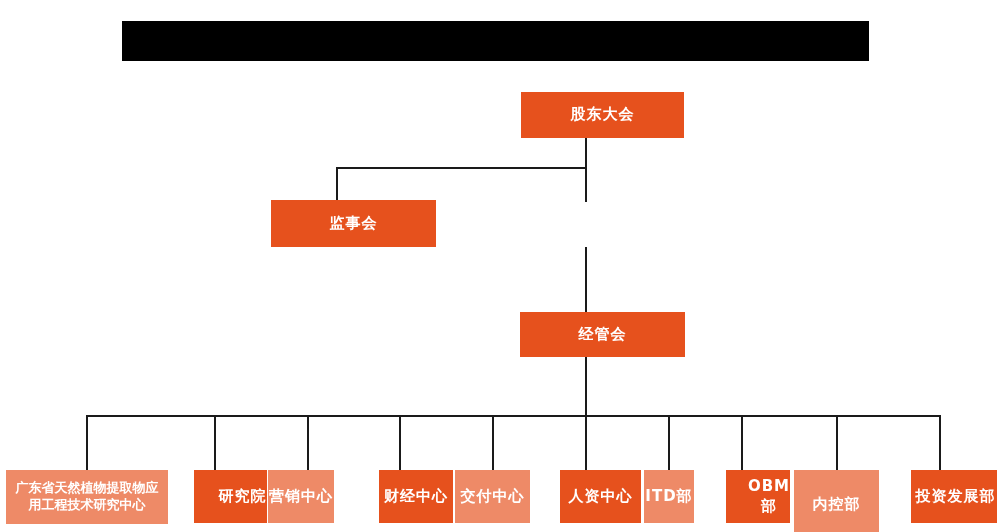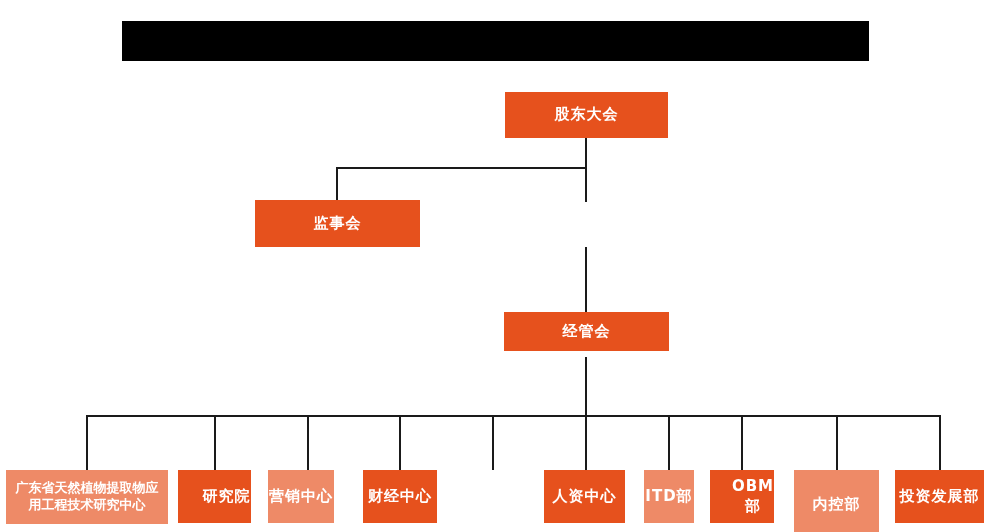--- a/index.html
+++ b/index.html
@@ -26,21 +26,21 @@
     align-items: center;
     justify-content: center;
     text-align: center;
     color: var(--text, #ffffff);
     font-weight: bold;
     font-size: 15px;
     letter-spacing: 1px;
     line-height: 1.3;
     box-sizing: border-box;
   }
-  .node.dark  { background: var(--node-dark,  #E6511D); }
+  .node.dark  { background: var(--node-dark,  #E6511D); margin-left: 16px; }
   .node.light { background: var(--node-light, #EE8A67); }
   .node.small-text { font-size: 13px; letter-spacing: 0; padding: 2px 4px; }
   .hline, .vline {
     position: absolute;
     background: var(--line, #1A1A1A);
   }
   .hline { height: 2px; }
   .vline { width: 2px; }
 </style>
 </head>
@@ -64,25 +64,26 @@
   <div class="vline" style="left:585px; top:415px; height:55px;"></div>
   <div class="vline" style="left:668px; top:415px; height:55px;"></div>
   <div class="vline" style="left:741px; top:415px; height:55px;"></div>
   <div class="vline" style="left:836px; top:415px; height:55px;"></div>
   <div class="vline" style="left:939px; top:415px; height:55px;"></div>
 
   <div class="node dark" style="left:505px; top:92px; width:163px; height:46px;">股东大会</div>
 
   <div class="node dark" style="left:255px; top:200px; width:165px; height:47px;">监事会</div>
 
-  <div class="node dark" style="left:504px; top:312px; width:165px; height:39px;">经管会</div>
+  <div class="node dark" style="left:504px; top:312px; width:165px; height:45px;">经管会</div>
 
   <div class="node small-text light" style="left:6px; top:470px; width:162px; height:54px;">广东省天然植物提取物应用工程技术研究中心</div>
   <div class="node dark" style="left:178px; top:470px; width:73px; height:53px;padding-left:24px;">研究院</div>
   <div class="node light" style="left:268px; top:470px; width:66px; height:53px;">营销中心</div>
   <div class="node dark" style="left:363px; top:470px; width:74px; height:53px;">财经中心</div>
+  <div class="node light" style="left:455px; top:470px; width:75px; height:53px;">交付中心</div>
   <div class="node dark" style="left:544px; top:470px; width:81px; height:53px;">人资中心</div>
   <div class="node light" style="left:644px; top:470px; width:50px; height:53px;">ITD部</div>
   <div class="node dark" style="left:710px; top:470px; width:64px; height:53px;padding-left:22px;">OBM部</div>
   <div class="node light" style="left:794px; top:470px; width:85px; height:70px;">内控部</div>
   <div class="node dark" style="left:895px; top:470px; width:89px; height:53px;">投资发展部</div>
 
 </div>
 
 </body></html>

